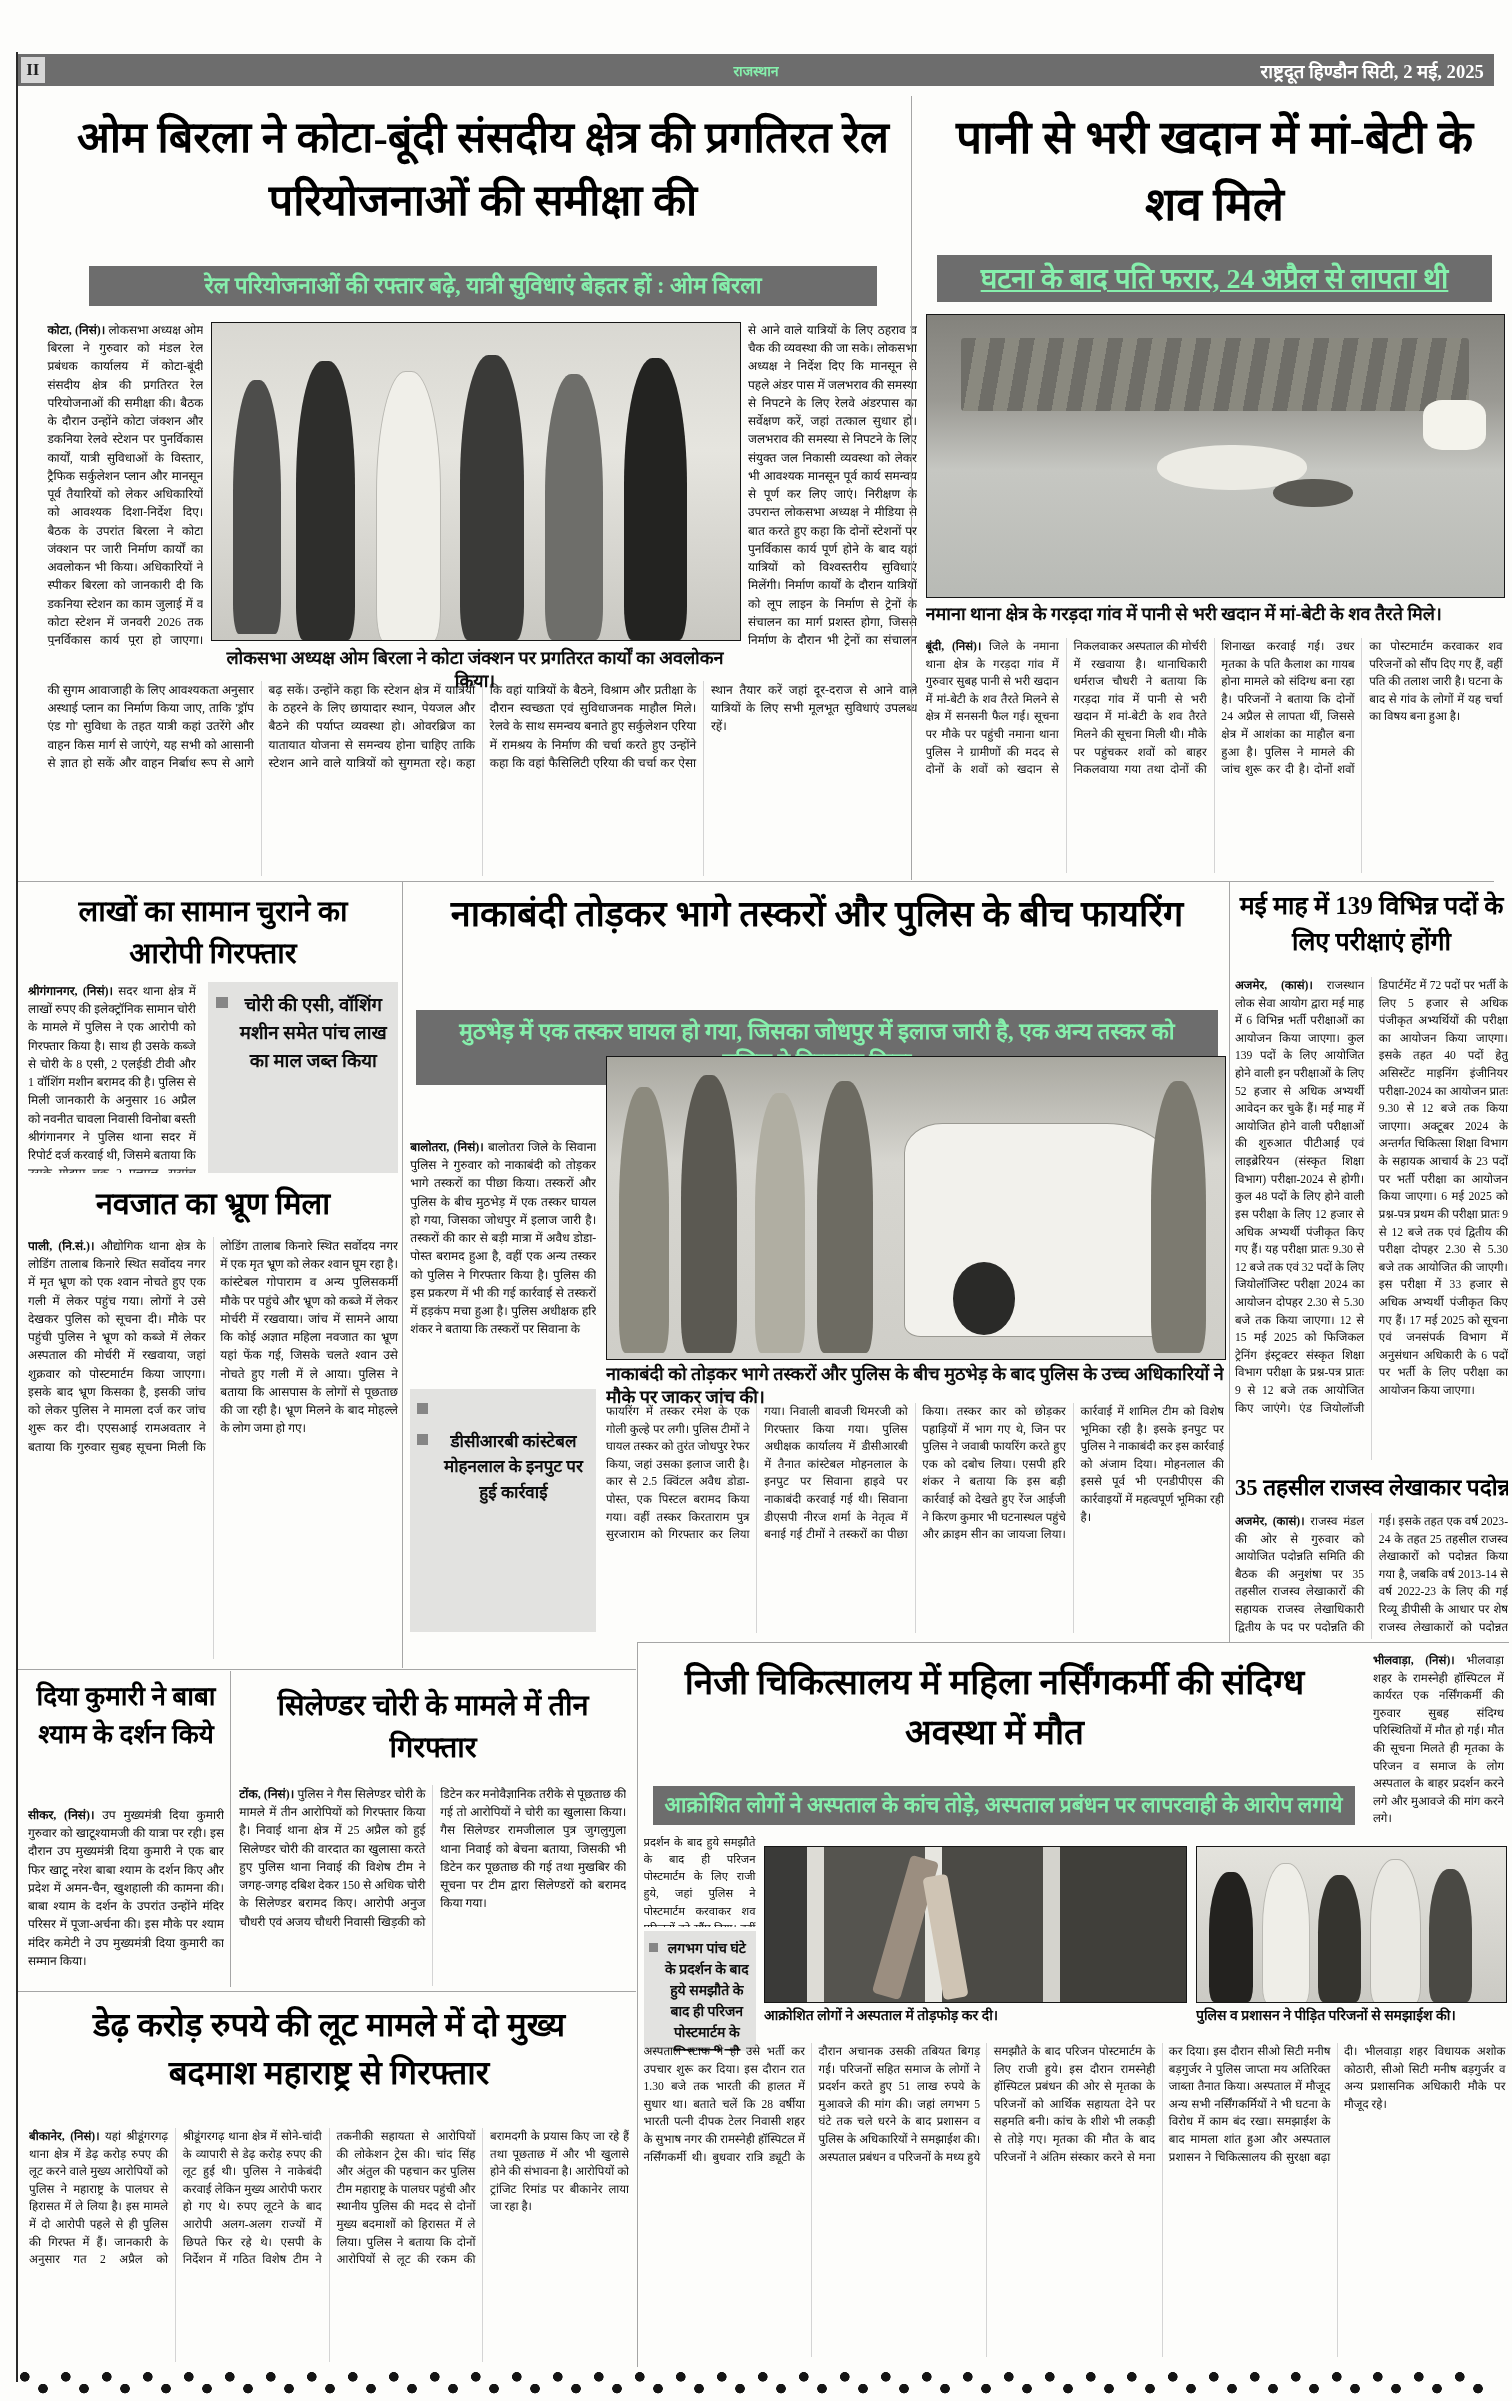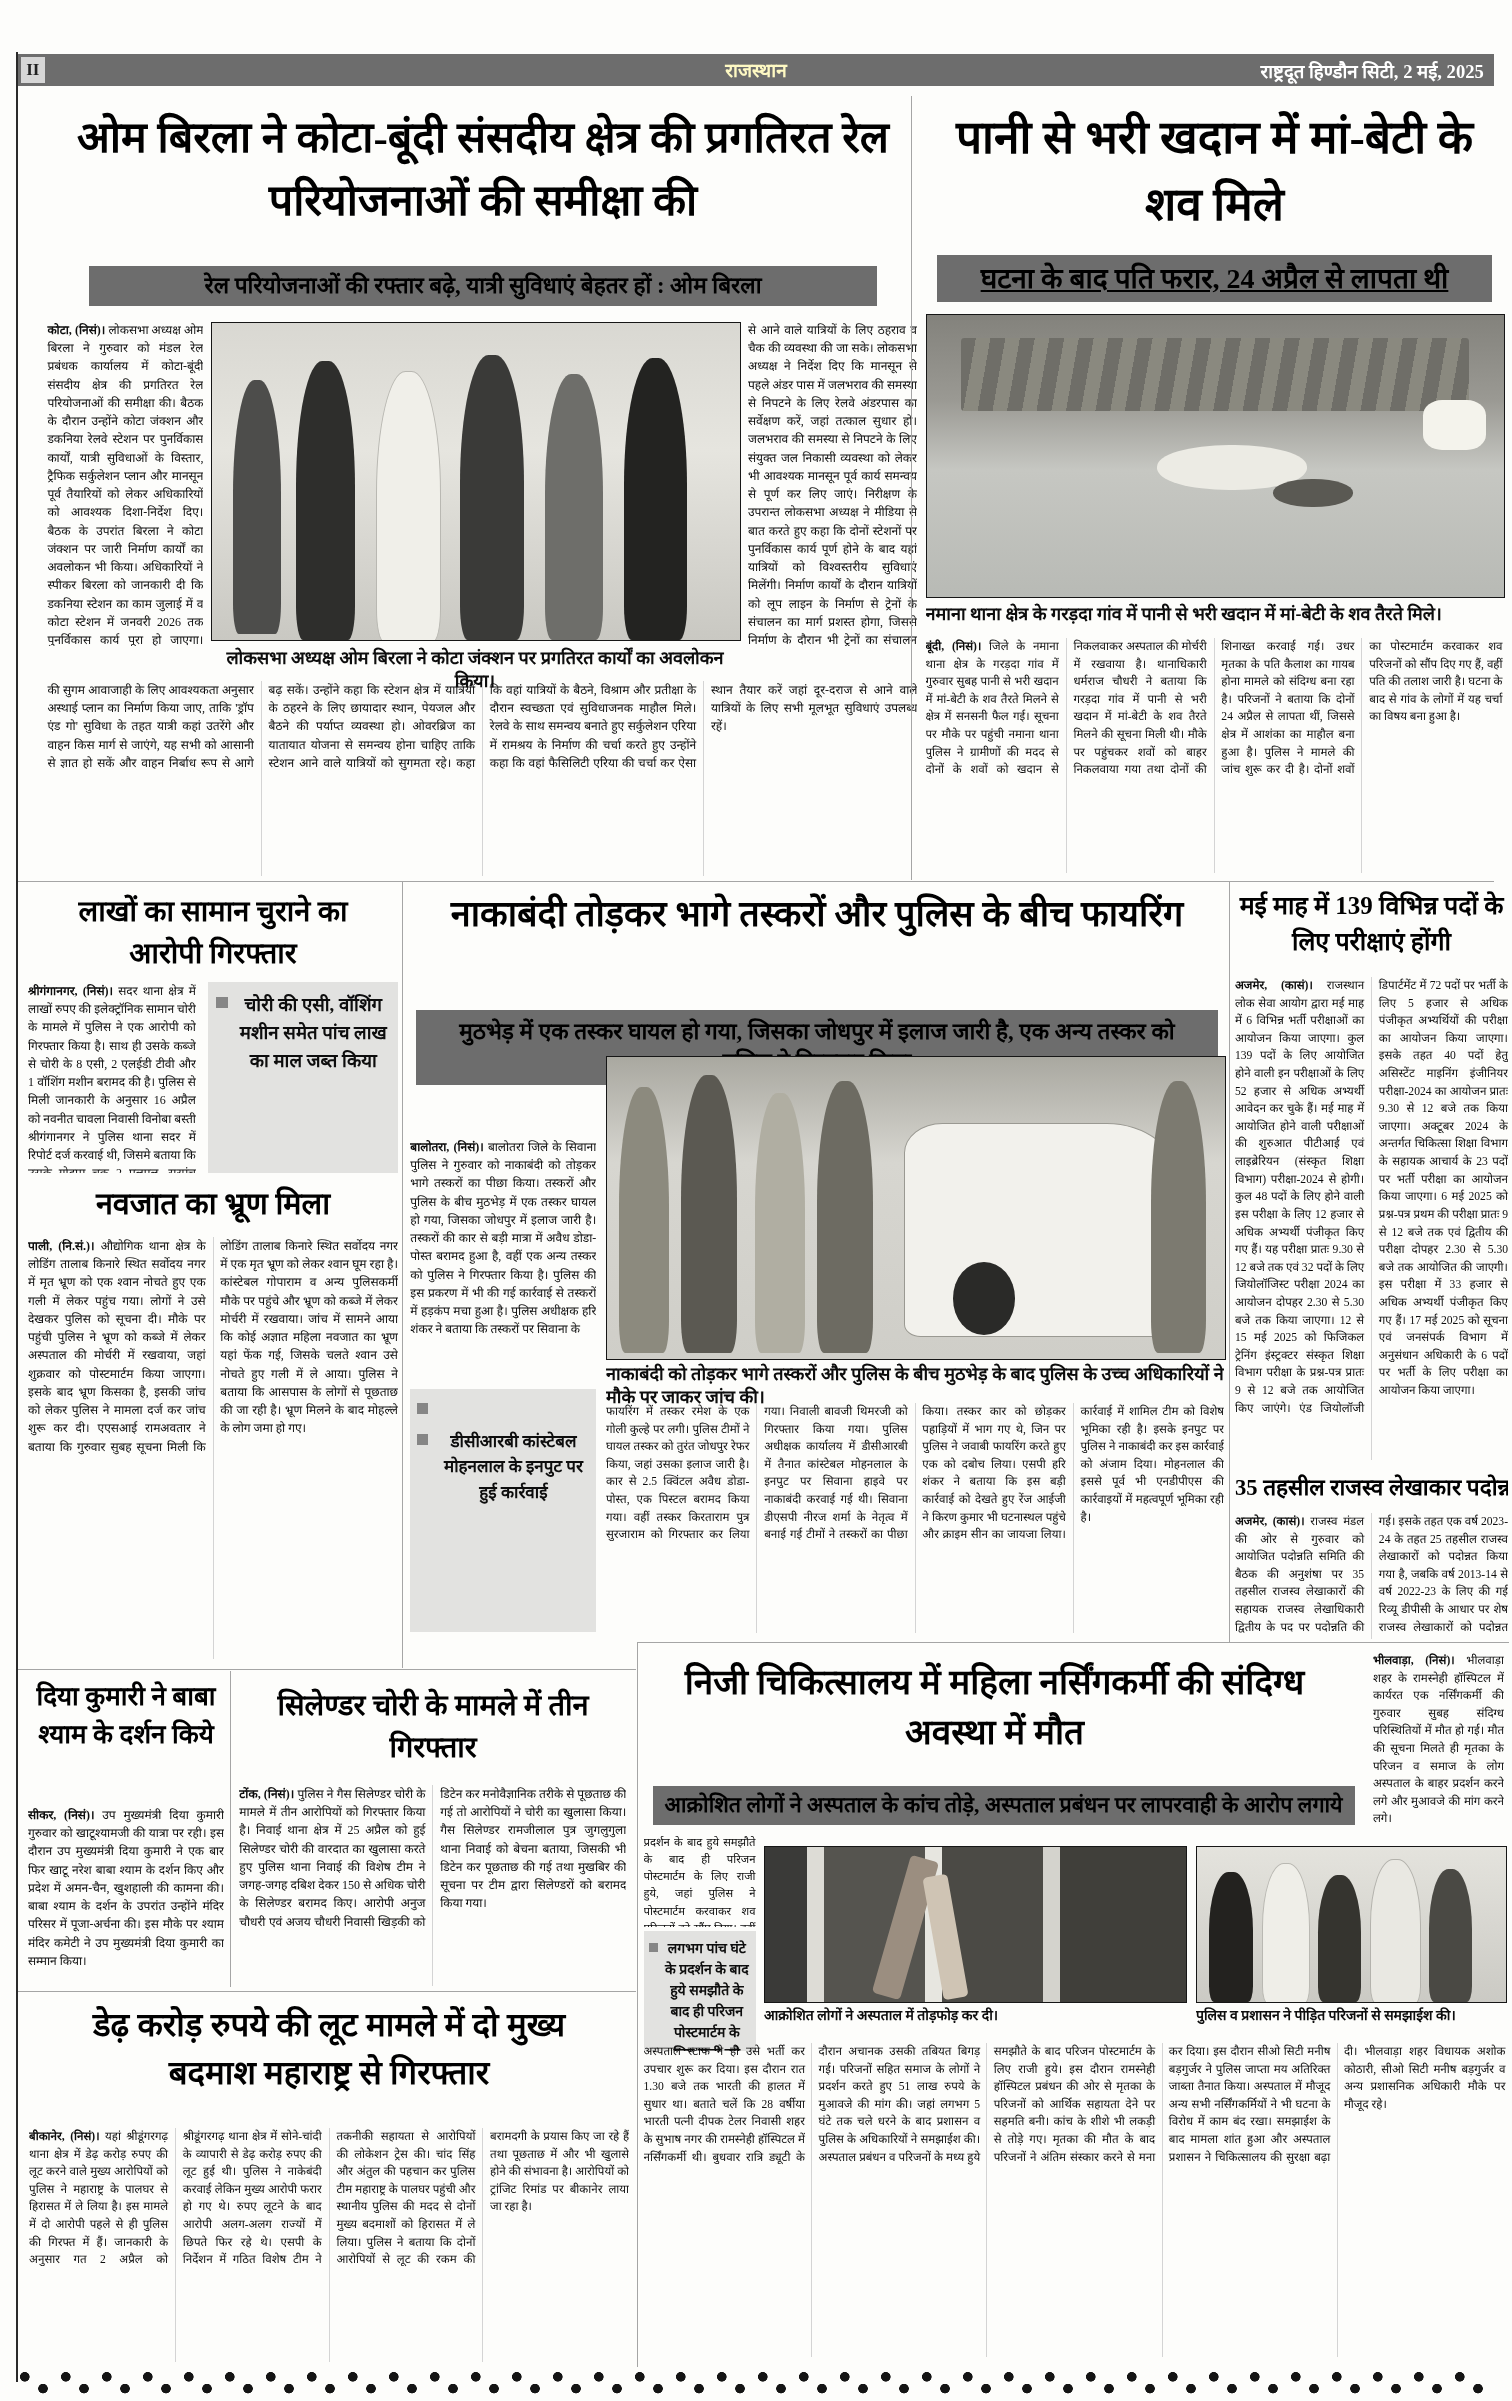--- a/index.html
+++ b/index.html
@@ -5,25 +5,25 @@
   html,body{margin:0;padding:0;background:#9a9a9a;}
   .page{position:relative;width:1512px;height:2401px;background:#fdfdfb;
         font-family:"Liberation Serif","DejaVu Serif",serif;color:#0d0d0d;overflow:hidden;}
   .abs{position:absolute;}
   .frame-left{position:absolute;left:16px;top:52px;width:1.7px;height:2330px;background:#2a2a2a;}
   
   .masthead{position:absolute;left:18px;top:54px;width:1476px;height:32px;background:#6d6d6d;
             display:flex;align-items:center;}
   .pagenum{position:absolute;left:2.8px;top:2.8px;bottom:2.8px;width:24px;background:#d6d6d6;color:#222;
            display:flex;align-items:center;justify-content:center;font-weight:bold;font-size:17px;}
-  .mast-center{flex:1;text-align:center;color:#fef9c3;font-weight:bold;font-size:19px;}
+  .mast-center{flex:1;text-align:center;color:#86efac;font-weight:bold;font-size:14px;}
   .mast-right{position:absolute;right:10.2px;color:#fff;font-weight:bold;font-size:18.6px;}
   
   .headline{font-weight:bold;text-align:center;color:#000;line-height:1.45;overflow:hidden;}
-  .subbar{background:#6d6d6d;color:#000000;font-weight:bold;text-align:center;line-height:1.35;overflow:hidden;}
+  .subbar{background:#6d6d6d;color:#86efac;font-weight:bold;text-align:center;line-height:1.35;overflow:hidden;}
   .bodytxt{font-size:12px;line-height:1.52;text-align:justify;overflow:hidden;}
   .dateline{font-weight:bold;}
   .cols2{column-count:2;column-gap:14.7px;column-rule:0.6px solid #d4d4d4;}
   .cols4{column-count:4;column-gap:14.7px;column-rule:0.6px solid #d4d4d4;}
   .cols5{column-count:5;column-gap:13.6px;column-rule:0.6px solid #d4d4d4;}
   .caption{font-weight:bold;font-size:18px;line-height:1.3;overflow:hidden;}
   .photo{position:absolute;background:#cfcfca;overflow:hidden;border:1.7px solid #161616;}
   .fig{position:absolute;border-radius:45% 45% 12% 12%;}
   .graybox{background:#e2e2e0;overflow:hidden;}
   .boxrow{display:flex;align-items:flex-start;}

